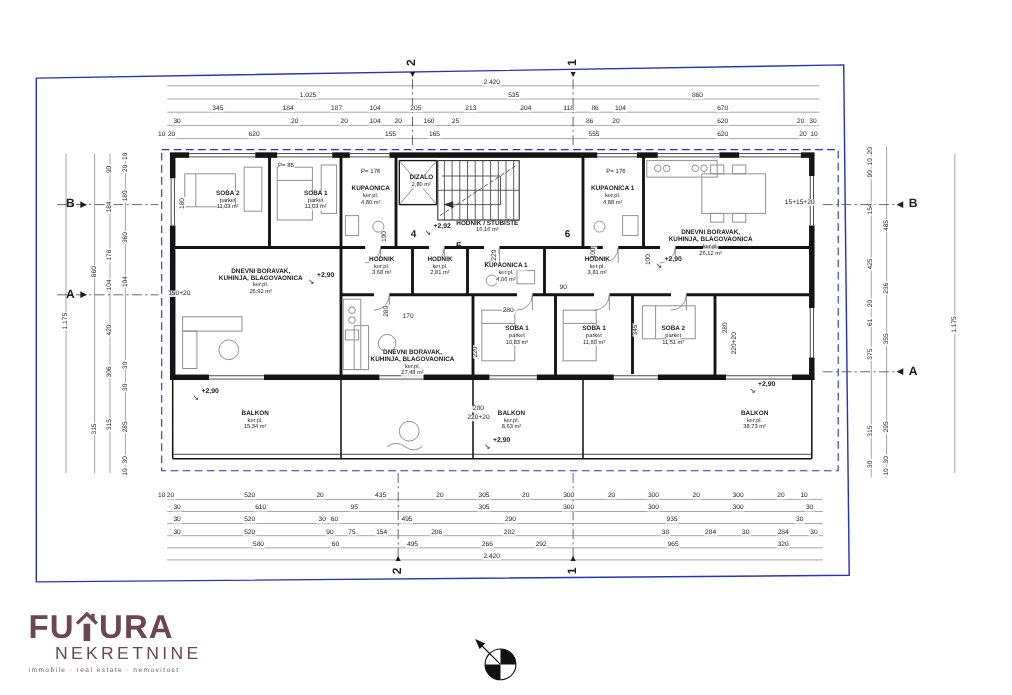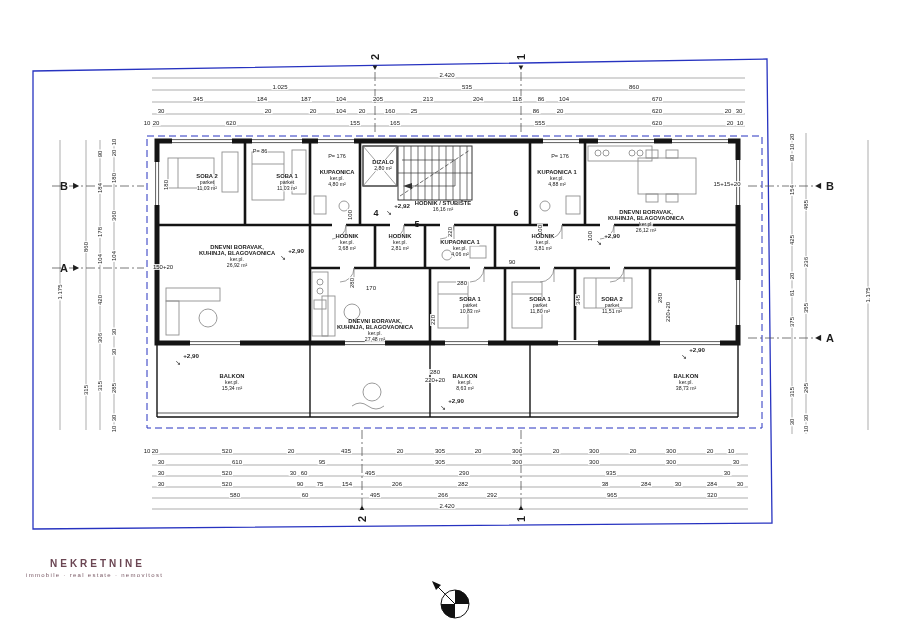--- a/index.html
+++ b/index.html
@@ -15,21 +15,21 @@
   .elev-arrow{font-size:7px;}
   .plabel{font-size:5.5px;background:rgba(255,255,255,.85);}
   .stairnum{font-size:9px;font-weight:bold;}
   .marker{font-size:11px;font-weight:bold;}
   .mglyph{font-size:8px;}
   .title{position:absolute;left:447px;top:44px;transform:translate(-50%,-50%);
          font-size:17px;font-weight:bold;letter-spacing:.5px;color:#111;}
   .logo{position:absolute;left:26px;top:556px;color:#6b4653;}
   .logo-row1{display:flex;align-items:flex-end;font-size:30px;font-weight:bold;letter-spacing:1px;line-height:.9;}
   .logo-house{margin:0 1px 1px 1px;}
-  .logo-row2{font-size:10px;font-weight:bold;letter-spacing:3px;margin-top:2px;padding-left:24px;}
+  .logo-row2{font-size:16px;font-weight:normal;letter-spacing:3px;margin-top:2px;padding-left:24px;}
   .logo-row3{font-size:6px;letter-spacing:1.3px;margin-top:3px;color:#7a5a66;}
 </style>
 </head>
 <body>
 
 <div id="stage">
 
   <svg id="plan-svg" width="920" height="632" viewBox="0 0 920 632">
 
     <g>
@@ -395,17 +395,26 @@
       <span class="lbl mglyph" style="left: 76px; top: 186px;">▶</span>
       <span class="lbl marker" style="left: 64px; top: 268px;">A</span>
       <span class="lbl mglyph" style="left: 76px; top: 268px;">▶</span>
       <span class="lbl marker" style="left: 830px; top: 186px;">B</span>
       <span class="lbl mglyph" style="left: 818px; top: 186px;">◀</span>
       <span class="lbl marker" style="left: 830px; top: 338px;">A</span>
       <span class="lbl mglyph" style="left: 818px; top: 338px;">◀</span>
     </div>
 
   <div class="logo">
+    <div class="logo-row1">
+      <span>FU</span>
+      <svg class="logo-house" width="20" height="27" viewBox="0 0 20 27">
+        <path d="M1 11 L10 2 L19 11" fill="none" stroke="#6b4653" stroke-width="3"></path>
+        <rect x="14" y="2" width="3" height="5" fill="#6b4653"></rect>
+        <rect x="7" y="11" width="6" height="16" fill="#6b4653"></rect>
+      </svg>
+      <span>URA</span>
+    </div>
     <div class="logo-row2">NEKRETNINE</div>
     <div class="logo-row3">immobile · real estate · nemovitost</div>
   </div>
 
 </div>
 
 </body></html>

